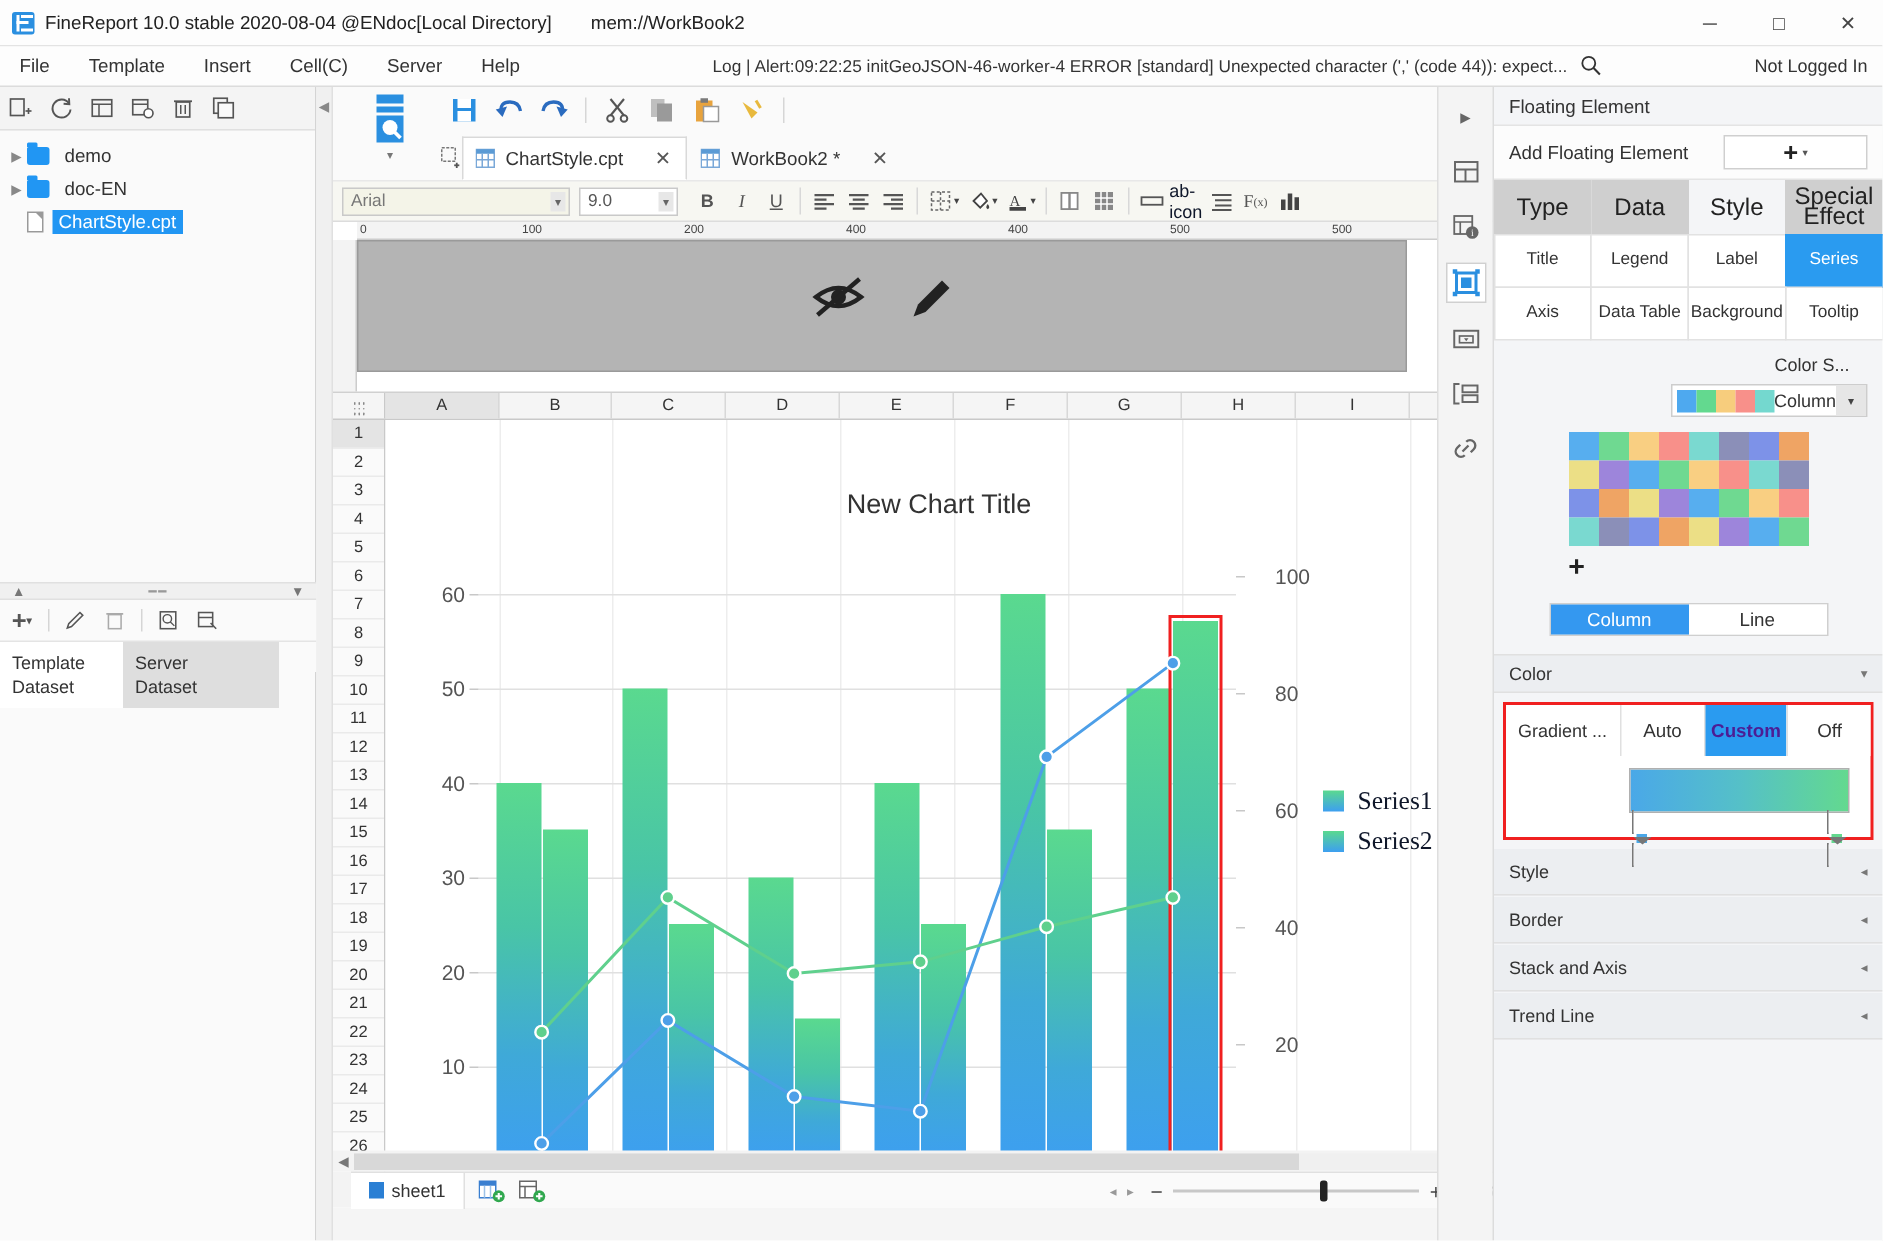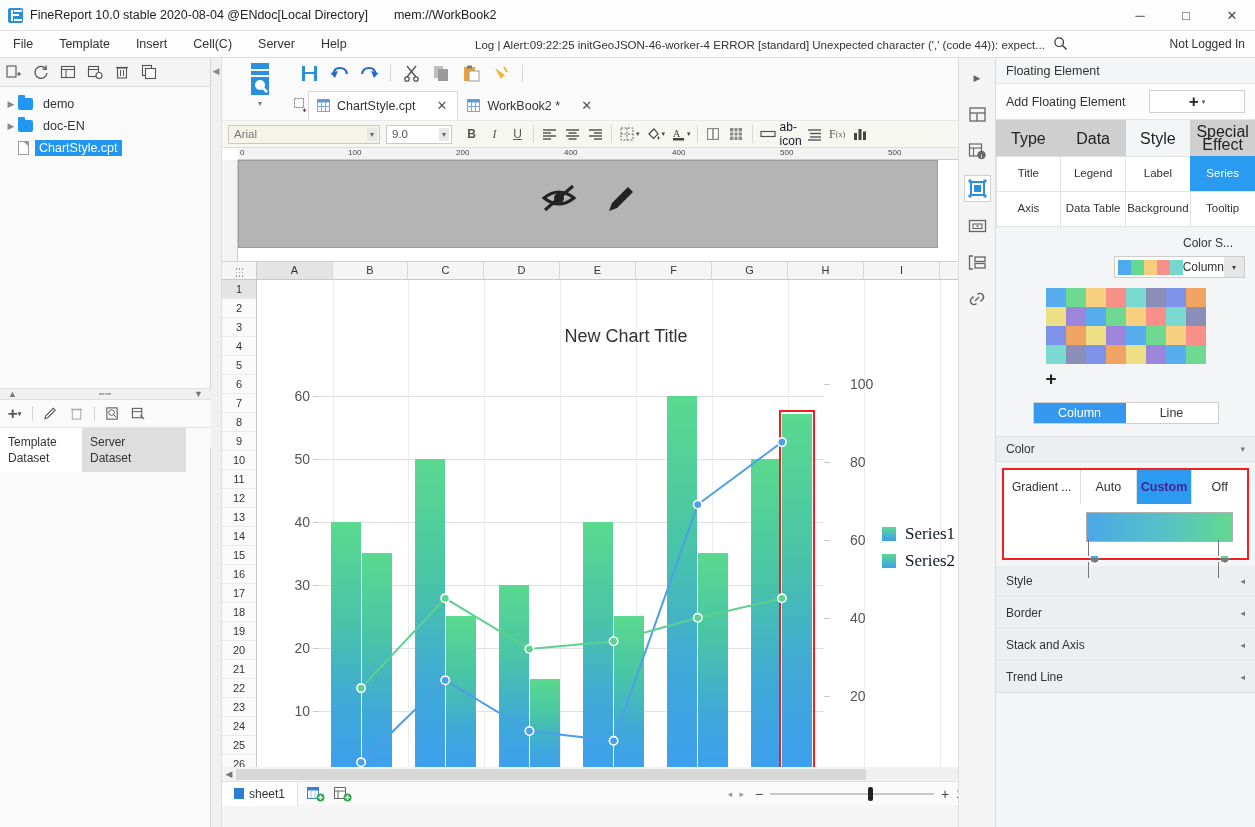--- a/index.html
+++ b/index.html
@@ -158,21 +158,21 @@
   .lg-row { display:flex; align-items:center; gap:9px; margin-bottom: 7px;}
   .lg-sw { width:14px; height:14px; }
   .lg-tx { font-size:17px; color:#0f172a;font-family:Liberation Serif, serif; }
 
   .hscroll { position:absolute; left:0; bottom: 24px; width:773px; height:14px; background:#f3f3f3;
      display:flex; align-items:center; }
   .hs-arrow { width:14px; text-align:center; color:#777; font-size:9px;}
   .hs-track { flex:1; height:11px; background:#f0f0f0; position:relative;}
   .hs-thumb { position:absolute; left:0; top:0; height:11px; width: 630px; background:#d8d8d8;}
 
-  .statusbar { position:absolute; left:0; bottom:0; width:773px; height:24px; background:#fafafa;
+  .statusbar { position:absolute; left:12px; bottom:0; width:773px; height:24px; background:#fafafa;
      border-top:1px solid #e0e0e0; display:flex; align-items:center; }
   .sheettab { display:flex; align-items:center; gap:5px; padding: 0 12px; height:24px; background:#fff;
      border-right:1px solid #e0e0e0; font-size:12px;}
   .sheet-ic { width:10px;height:11px;background:#2a7fd4;}
   .sb-ic { width:18px;height:16px; margin-left: 9px;}
   .zoomgrp { position:absolute; right: 8px; display:flex; align-items:center; gap:7px; font-size:12px;}
   .z-track { width: 164px; height:2px; background:#c8c8c8; position:relative;}
   .z-thumb { position:absolute; left: 98px; top:-6px; width:5px; height:14px; background:#222; border-radius:2px;}
 
   

